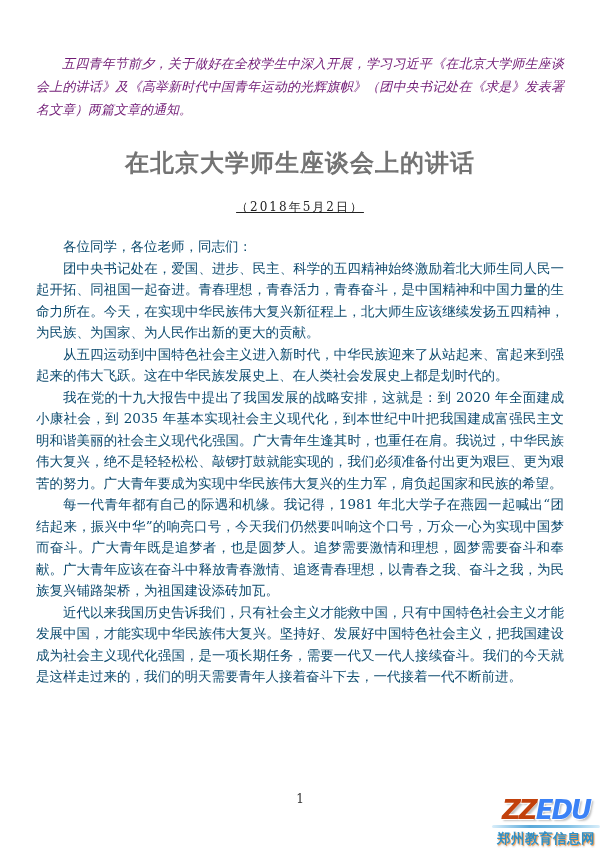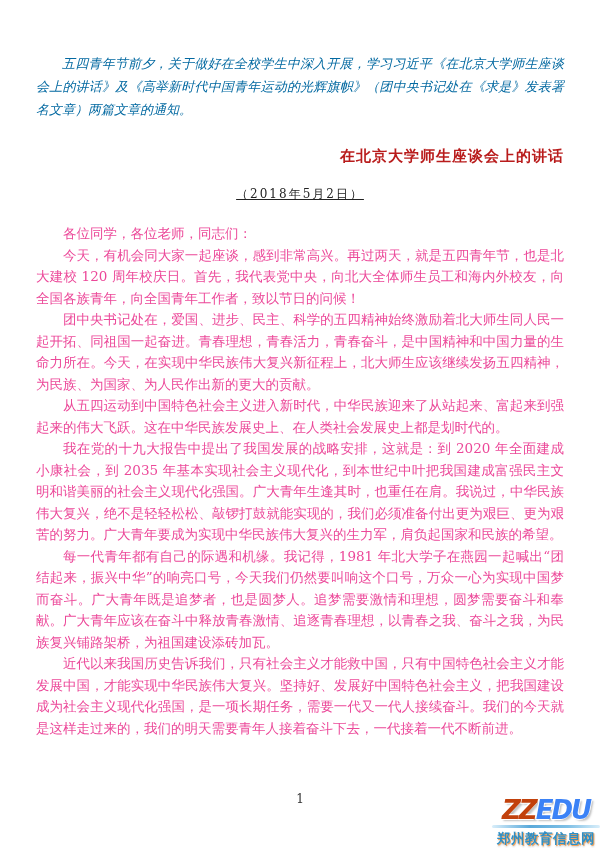--- a/index.html
+++ b/index.html
@@ -18,30 +18,30 @@
     font-family: "DejaVu Serif", "Liberation Serif", serif;
     color: #2b2b2b;
   }
   .notice {
     margin: 0;
     font-style: italic;
     font-size: 13px;
     line-height: 23px;
     text-indent: 2em;
     text-align: justify;
-    color: #0369a1;
+    color: #701a75;
   }
   .title {
     margin: 26px 0 0 0;
-    text-align: right;
+    text-align: center;
     font-family: "DejaVu Sans", "Liberation Sans", sans-serif;
     font-weight: bold;
-    font-size: 15px;
+    font-size: 24px;
     letter-spacing: 1px;
-    color: #b91c1c;
+    color: #737373;
   }
   .date {
     margin: 20px 0 0 0;
     text-align: center;
     font-size: 12px;
     letter-spacing: 2px;
     color: #222222;
     text-decoration: underline;
   }
   .author {
@@ -54,21 +54,21 @@
   }
   .body-text {
     margin-top: 20px;
   }
   .para {
     margin: 0;
     text-indent: 2em;
     text-align: justify;
     font-size: 13.5px;
     line-height: 21.5px;
-    color: #ec4899;
+    color: #0c4a6e;
   }
   .footer-pagenum {
     position: absolute;
     bottom: 42px;
     left: 0;
     width: 100%;
     text-align: center;
     font-size: 12px;
     color: #333333;
   }
@@ -118,21 +118,20 @@
 
   <p class="notice">五四青年节前夕，关于做好在全校学生中深入开展，学习习近平《在北京大学师生座谈会上的讲话》及《高举新时代中国青年运动的光辉旗帜》（团中央书记处在《求是》发表署名文章）两篇文章的通知。</p>
 
   <h1 class="title">在北京大学师生座谈会上的讲话</h1>
 
   <p class="date">（2018年5月2日）</p>
 
 
   <div class="body-text">
       <p class="para">各位同学，各位老师，同志们：</p>
-      <p class="para">今天，有机会同大家一起座谈，感到非常高兴。再过两天，就是五四青年节，也是北大建校 120 周年校庆日。首先，我代表党中央，向北大全体师生员工和海内外校友，向全国各族青年，向全国青年工作者，致以节日的问候！</p>
       <p class="para">团中央书记处在，爱国、进步、民主、科学的五四精神始终激励着北大师生同人民一起开拓、同祖国一起奋进。青春理想，青春活力，青春奋斗，是中国精神和中国力量的生命力所在。今天，在实现中华民族伟大复兴新征程上，北大师生应该继续发扬五四精神，为民族、为国家、为人民作出新的更大的贡献。</p>
       <p class="para">从五四运动到中国特色社会主义进入新时代，中华民族迎来了从站起来、富起来到强起来的伟大飞跃。这在中华民族发展史上、在人类社会发展史上都是划时代的。</p>
       <p class="para">我在党的十九大报告中提出了我国发展的战略安排，这就是：到 2020 年全面建成小康社会，到 2035 年基本实现社会主义现代化，到本世纪中叶把我国建成富强民主文明和谐美丽的社会主义现代化强国。广大青年生逢其时，也重任在肩。我说过，中华民族伟大复兴，绝不是轻轻松松、敲锣打鼓就能实现的，我们必须准备付出更为艰巨、更为艰苦的努力。广大青年要成为实现中华民族伟大复兴的生力军，肩负起国家和民族的希望。</p>
       <p class="para">每一代青年都有自己的际遇和机缘。我记得，1981 年北大学子在燕园一起喊出“团结起来，振兴中华”的响亮口号，今天我们仍然要叫响这个口号，万众一心为实现中国梦而奋斗。广大青年既是追梦者，也是圆梦人。追梦需要激情和理想，圆梦需要奋斗和奉献。广大青年应该在奋斗中释放青春激情、追逐青春理想，以青春之我、奋斗之我，为民族复兴铺路架桥，为祖国建设添砖加瓦。</p>
       <p class="para">近代以来我国历史告诉我们，只有社会主义才能救中国，只有中国特色社会主义才能发展中国，才能实现中华民族伟大复兴。坚持好、发展好中国特色社会主义，把我国建设成为社会主义现代化强国，是一项长期任务，需要一代又一代人接续奋斗。我们的今天就是这样走过来的，我们的明天需要青年人接着奋斗下去，一代接着一代不断前进。</p>
     </div>
 
   <div class="footer-pagenum">1</div>
 
   <div class="logo">

